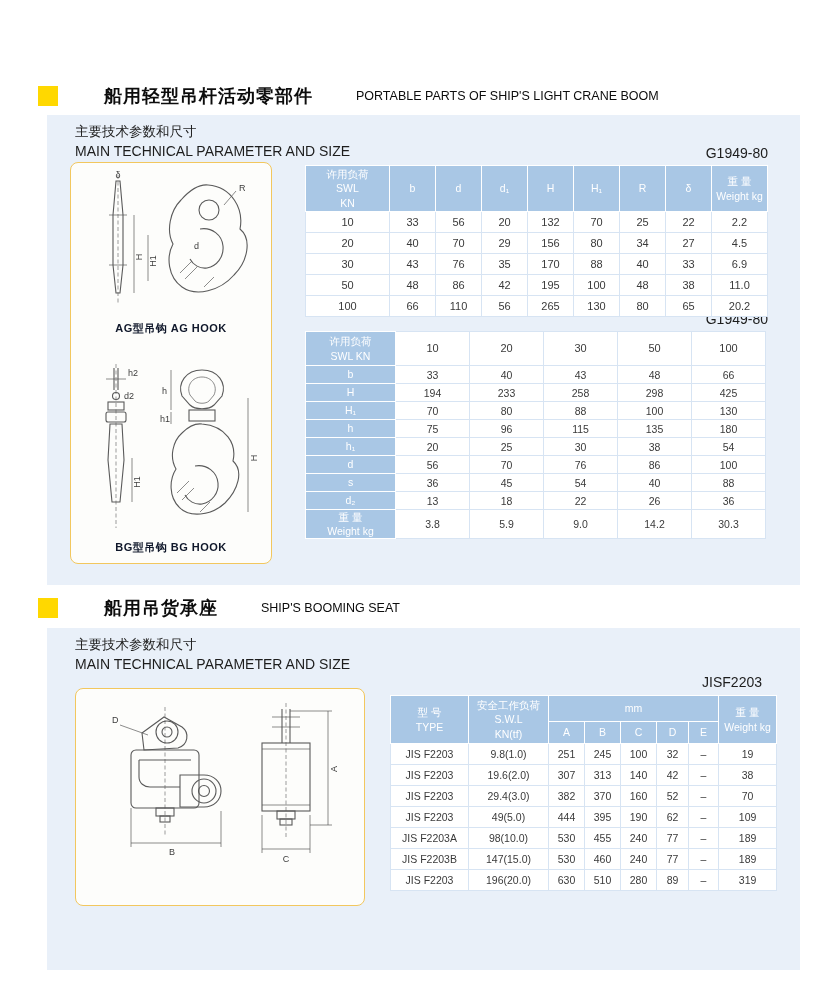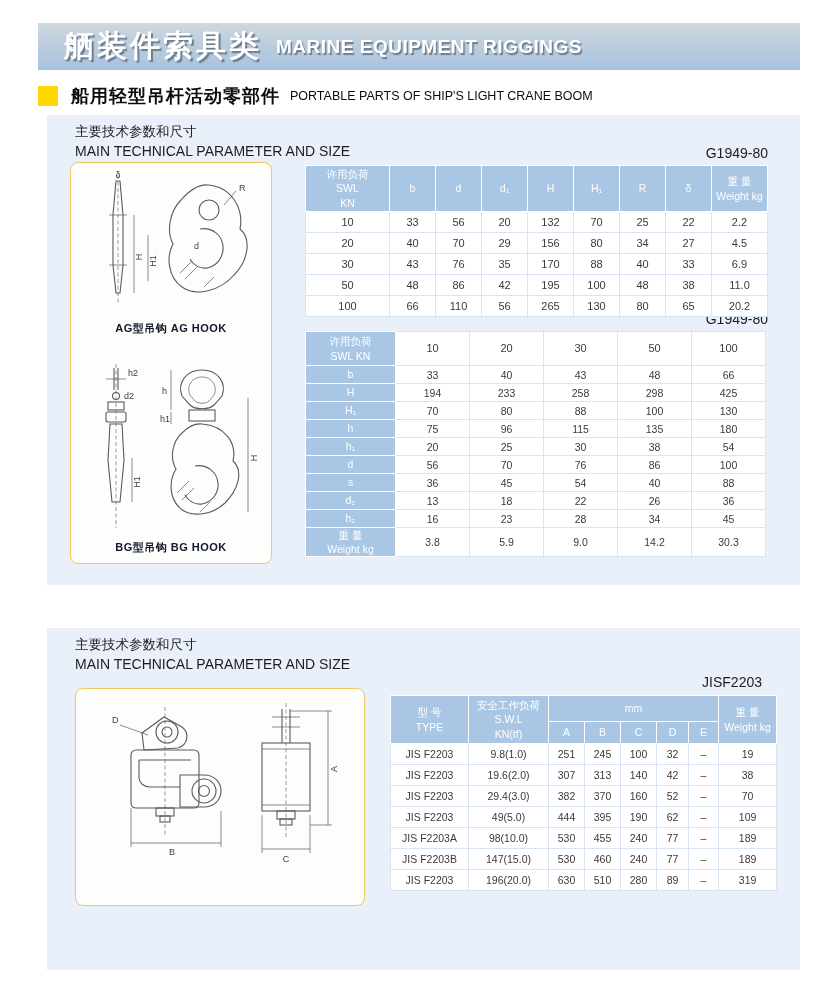--- a/index.html
+++ b/index.html
@@ -9,21 +9,21 @@
   
   .banner { position:absolute; left:38px; top:23px; width:762px; height:47px;
     background:linear-gradient(180deg,#cfd8de 0%, #bccddd 45%, #a7c3e0 100%);
     display:flex; align-items:center; }
   .banner-cn { font-size:30px; font-weight:bold; color:#fff; letter-spacing:3px;
     text-shadow:2px 2px 1px rgba(96,110,126,.85); margin-left:26px; }
   .banner-en { font-size:19px; font-weight:bold; color:#fff; letter-spacing:.5px;
     text-shadow:1.5px 1.5px 1px rgba(96,110,126,.85); margin-left:14px; }
 
   
-  .section-title { position:absolute; left:38px; display:flex; align-items:center; height:22px; }
+  .section-title { position:absolute; left:38px; display:flex; align-items:center; height:22px;gap:33px; }
   .bullet { width:20px; height:20px; background:#ffd800; margin-right:13px; flex:0 0 auto; }
   .sec-cn { font-size:18px; font-weight:bold; color:#0c0c0c; letter-spacing:1px; }
   .sec-en { font-size:12.5px; font-weight:normal; color:#0c0c0c; margin-left:10px; }
 
   
   .panel { position:absolute; left:47px; width:753px; background:#e9f0f9; }
   .panel-1 { top:115px; height:470px; }
   .panel-2 { top:628px; height:342px; }
   .param { position:absolute; left:28px; top:8px; }
   .param-cn { font-size:13.5px; color:#1d1d1d; margin-bottom:2px; }
@@ -65,24 +65,20 @@
   .tbl-3 { left:343px; top:67px; width:380px; }
   .tbl-3 thead tr:first-child th { height:26px; }
   .tbl-3 thead tr:last-child th { height:22px; }
   .tbl-3 tbody td { height:21px; font-size:10.5px; }
 </style>
 </head>
 <body>
 
 <div class="page">
 
-  <div class="banner">
-    <span class="banner-cn">舾装件索具类</span>
-    <span class="banner-en">MARINE EQUIPMENT RIGGINGS</span>
-  </div>
 
   <div class="section-title" style="top:85px;">
     <span class="bullet"></span>
     <span class="sec-cn">船用轻型吊杆活动零部件</span>
     <span class="sec-en">PORTABLE PARTS OF SHIP'S LIGHT CRANE BOOM</span>
   </div>
 
   <div class="panel panel-1">
     <div class="param">
       <div class="param-cn">主要技术参数和尺寸</div>
@@ -313,40 +309,37 @@
           </tr>
           <tr>
             <th>d₂</th>
             <td>13</td>
             <td>18</td>
             <td>22</td>
             <td>26</td>
             <td>36</td>
           </tr>
           <tr>
-            <th>h₂</th>
-            <td>16</td>
-            <td>23</td>
-            <td>28</td>
-            <td>34</td>
-            <td>45</td>
-          </tr>
-          <tr>
             <th>重 量
 Weight kg</th>
             <td>3.8</td>
             <td>5.9</td>
             <td>9.0</td>
             <td>14.2</td>
             <td>30.3</td>
           </tr>
         </tbody>
     </table>
   </div>
 
+  <div class="section-title" style="top:597px;">
+    <span class="bullet"></span>
+    <span class="sec-cn">船用吊货承座</span>
+    <span class="sec-en">SHIP'S BOOMING SEAT</span>
+  </div>
 
   <div class="panel panel-2">
     <div class="param">
       <div class="param-cn">主要技术参数和尺寸</div>
       <div class="param-en">MAIN TECHNICAL PARAMETER AND SIZE</div>
     </div>
     <div class="std std-2">JISF2203</div>
 
     <div class="diagram-box box-2">
       <svg class="draw" width="272" height="198" viewBox="0 0 272 198">

